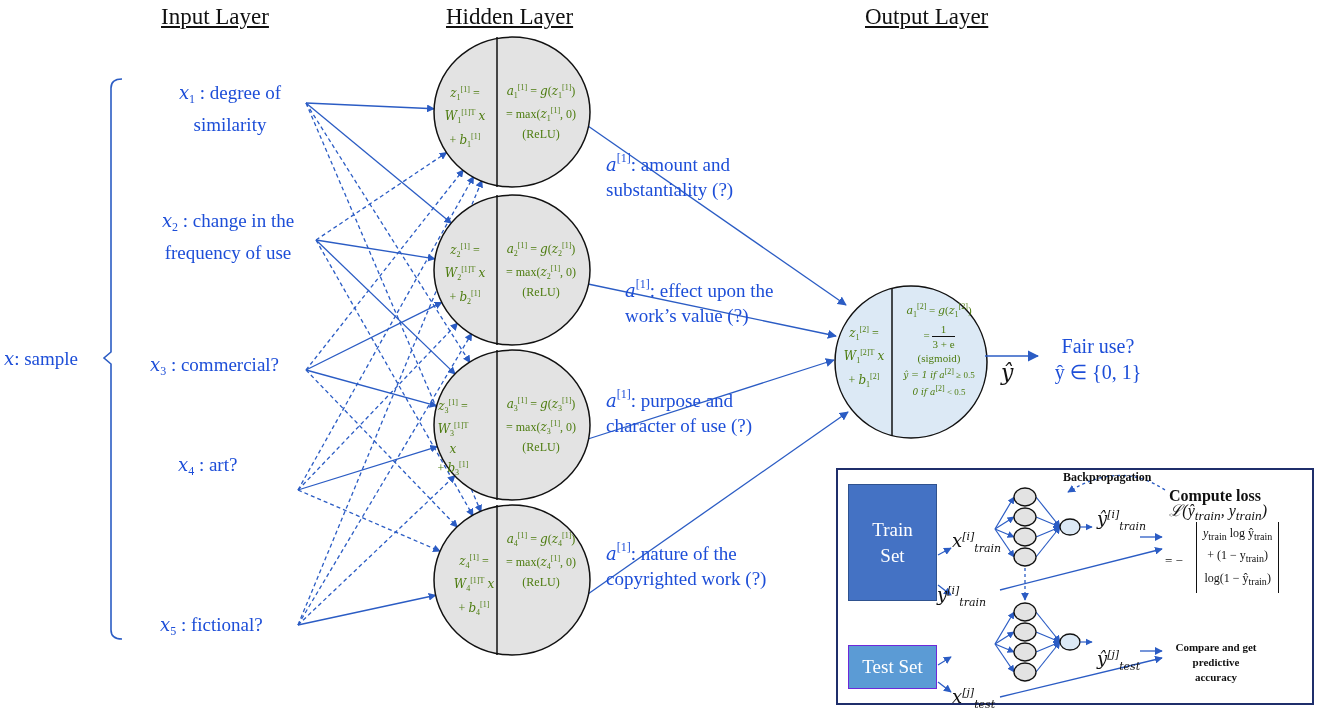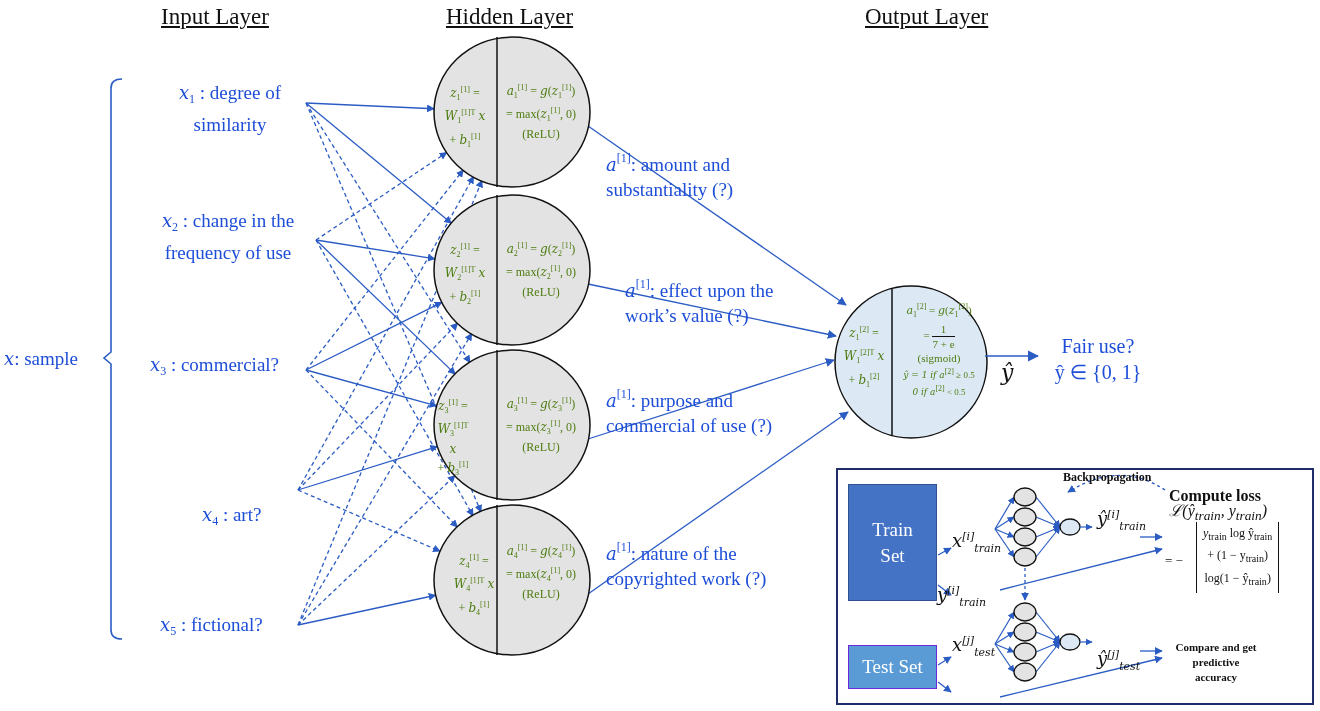--- a/index.html
+++ b/index.html
@@ -127,21 +127,21 @@
 
 <div class="lbl center" style="left:155px;top:80px;width:150px;">
   <div><span class="var">x</span><span class="sub">1</span> <span>: degree  of</span></div>
   <div>similarity</div>
 </div>
 <div class="lbl center" style="left:143px;top:208px;width:170px;">
   <div><span class="var">x</span><span class="sub">2</span> <span>: change  in the</span></div>
   <div>frequency  of use</div>
 </div>
 <div class="lbl" style="left:150px;top:352px;"><span class="var">x</span><span class="sub">3</span> <span>: commercial?</span></div>
-<div class="lbl" style="left:178px;top:502px;margin-left:24px;"><span class="var">x</span><span class="sub">4</span> <span>: art?</span></div>
+<div class="lbl" style="left:178px;top:452px;"><span class="var">x</span><span class="sub">4</span> <span>: art?</span></div>
 <div class="lbl" style="left:160px;top:612px;"><span class="var">x</span><span class="sub">5</span> <span>: fictional?</span></div>
 
 <div id="hidden-texts">
     <div class="node-l" style="left: 434px; top: 82px; width: 62px;">
       <div><i>z</i><sub>1</sub><sup>[1]</sup> =</div>
       <div><i>W</i><sub>1</sub><sup>[1]</sup><sup>T</sup> <i>x</i></div>
       <div>+ <i>b</i><sub>1</sub><sup>[1]</sup></div>
     </div>
     <div class="node-r" style="left: 498px; top: 80px; width: 86px;">
       <div><i>a</i><sub>1</sub><sup>[1]</sup> = <i>g</i>(<i>z</i><sub>1</sub><sup>[1]</sup>)</div>
@@ -166,52 +166,52 @@
     <div class="node-r" style="left: 498px; top: 393px; width: 86px;">
       <div><i>a</i><sub>3</sub><sup>[1]</sup> = <i>g</i>(<i>z</i><sub>3</sub><sup>[1]</sup>)</div>
       <div>= max(<i>z</i><sub>3</sub><sup>[1]</sup>, 0)</div>
       <div>(ReLU)</div>
     </div>
     <div class="node-l" style="left: 434px; top: 550px; width: 80px;">
       <div><i>z</i><sub>4</sub><sup>[1]</sup> =</div>
       <div><i>W</i><sub>4</sub><sup>[1]</sup><sup>T</sup> <i>x</i></div>
       <div>+ <i>b</i><sub>4</sub><sup>[1]</sup></div>
     </div>
-    <div class="node-r" style="left: 498px; top: 540px; width: 86px;">
+    <div class="node-r" style="left: 498px; top: 528px; width: 86px;">
       <div><i>a</i><sub>4</sub><sup>[1]</sup> = <i>g</i>(<i>z</i><sub>4</sub><sup>[1]</sup>)</div>
       <div>= max(<i>z</i><sub>4</sub><sup>[1]</sup>, 0)</div>
       <div>(ReLU)</div>
     </div>
   </div>
 
 <div class="lbl" style="left:606px;top:146px;">
     <div><span class="var">a</span><span class="sup">[1]</span><span>: amount and</span></div>
     <div>substantiality  (?)</div>
   </div>
 <div class="lbl" style="left:615px;top:272px;margin-left:10px;">
     <div><span class="var">a</span><span class="sup">[1]</span><span>: effect upon the</span></div>
     <div>work’s value (?)</div>
   </div>
 <div class="lbl" style="left:606px;top:382px;">
     <div><span class="var">a</span><span class="sup">[1]</span><span>: purpose and</span></div>
-    <div>commercial  of use (?)</div>
+    <div>character  of use (?)</div>
   </div>
 <div class="lbl" style="left:606px;top:535px;">
     <div><span class="var">a</span><span class="sup">[1]</span><span>: nature of the</span></div>
     <div>copyrighted  work (?)</div>
   </div>
 
 <div class="node-l" style="left:840px;top:322px;width:48px;">
   <div><i>z</i><sub>1</sub><sup>[2]</sup> =</div>
   <div><i>W</i><sub>1</sub><sup>[2]</sup><sup>T</sup> <i>x</i></div>
   <div>+ <i>b</i><sub>1</sub><sup>[2]</sup></div>
 </div>
 <div class="node-r" style="left:893px;top:300px;width:92px;font-size:11px;line-height:14px;">
   <div><i>a</i><sub>1</sub><sup>[2]</sup> = <i>g</i>(<i>z</i><sub>1</sub><sup>[2]</sup>)</div>
-  <div>= <span style="display:inline-block;vertical-align:middle;"><span style="display:block;border-bottom:1px solid #111;">1</span><span style="display:block;">7 + e</span></span></div>
+  <div>= <span style="display:inline-block;vertical-align:middle;"><span style="display:block;border-bottom:1px solid #111;">1</span><span style="display:block;">3 + e</span></span></div>
   <div>(sigmoid)</div>
   <div style="font-size:9px;"><i>ŷ = 1 if a</i><sup>[2]</sup><span> ≥ 0.5</span></div>
   <div style="font-size:9px;"><i>0 if a</i><sup>[2]</sup><span> &lt; 0.5</span></div>
 </div>
 
 <div class="mathlbl" style="left:1001px;top:360px;font-size:22px;">ŷ</div>
 <div class="lbl center" style="left:1048px;top:333px;width:100px;font-size:20px;line-height:26px;">
   <div>Fair use?</div>
   <div>ŷ ∈ {0, 1}</div>
 </div>
@@ -231,20 +231,20 @@
 <div class="small" style="left:1165px;top:553px;font-size:13px;">= −</div>
 <div class="small" style="left:1196px;top:522px;border-left:1.5px solid #111;border-right:1.5px solid #111;padding:2px 6px;text-align:center;font-size:12px;line-height:19px;">
   <div><i>y</i><sub>train</sub> <span>log ŷ</span><sub>train</sub></div>
   <div><span>+ (1 − y</span><sub>train</sub>)</div>
   <div><span>log(1 − ŷ</span><sub>train</sub>)</div>
 </div>
 
 <div class="mathlbl" style="left:952px;top:530px;"><span>x</span><sup>[i]</sup><sub>train</sub></div>
 <div class="mathlbl" style="left:937px;top:584px;"><span>y</span><sup>[i]</sup><sub>train</sub></div>
 <div class="mathlbl" style="left:1097px;top:508px;"><span>ŷ</span><sup>[i]</sup><sub>train</sub></div>
-<div class="mathlbl" style="left:952px;top:634px;text-align:center;"><span>x</span><sup>[j]</sup><sub>test</sub></div>
+<div class="mathlbl" style="left:952px;top:686px;text-align:center;"><span>x</span><sup>[j]</sup><sub>test</sub></div>
 <div class="mathlbl" style="left:952px;top:680px;margin-top:40px;"><span>y</span><sup>[j]</sup><sub>test</sub></div>
 <div class="mathlbl" style="left:1097px;top:648px;"><span>ŷ</span><sup>[j]</sup><sub>test</sub></div>
 <div class="small center" style="left:1160px;top:640px;width:112px;font-weight:bold;font-size:11px;">
   <div>Compare and get</div>
   <div>predictive</div>
   <div>accuracy</div>
 </div>
 
 </body></html>

